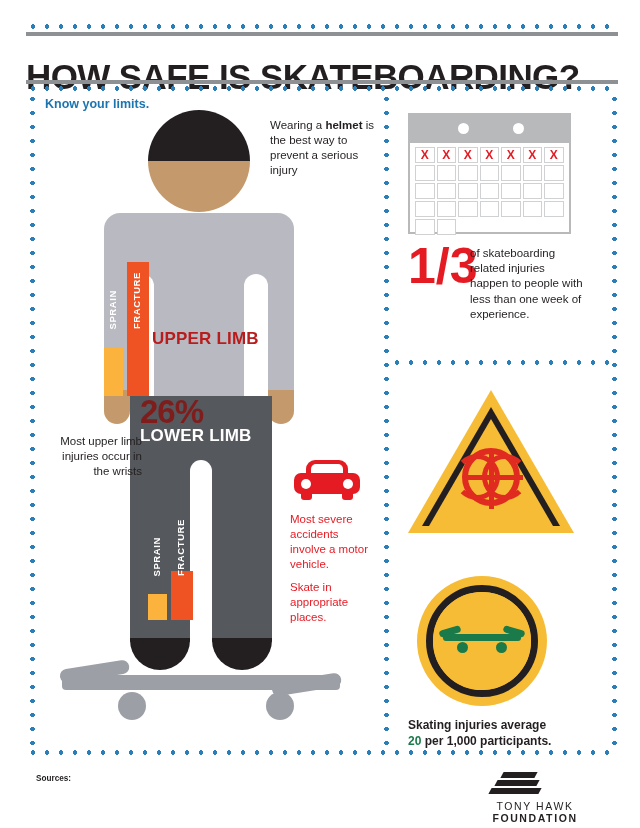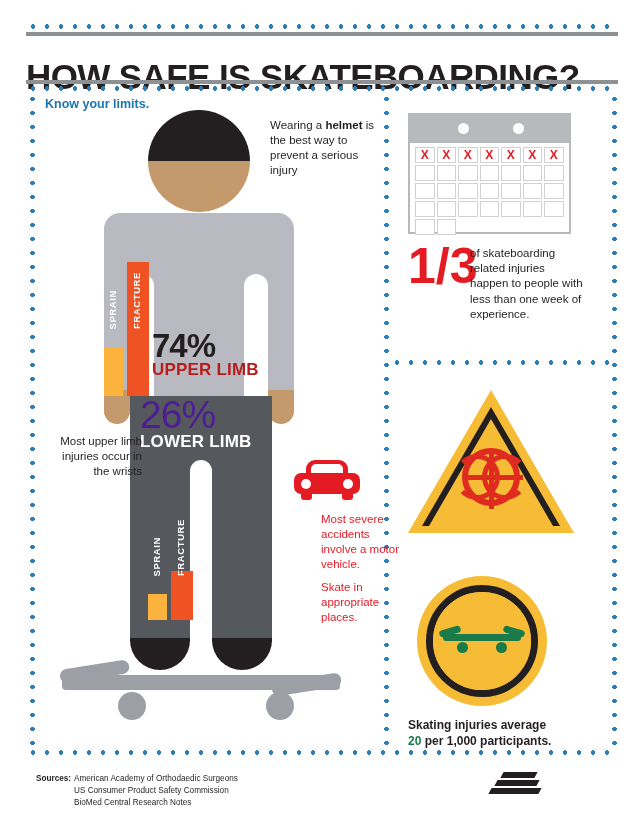--- a/index.html
+++ b/index.html
@@ -110,21 +110,21 @@
   .u-fracture{left:127px;top:262px;width:22px;height:134px;background:#f05323;}
 
   .l-sprain{left:148px;top:594px;width:19px;height:26px;background:#fbb33d;}
   .l-fracture{left:171px;top:571px;width:22px;height:49px;background:#f05323;}
 
   
   .pct-box-upper{position:absolute;left:152px;top:330px;}
   .pct-upper-num{font-size:33px;font-weight:bold;color:#231f20;line-height:0.95;letter-spacing:-1px;}
   .pct-upper-lbl{font-size:17px;font-weight:bold;color:#b91c1c;letter-spacing:0.2px;line-height:1.1;}
   .pct-box-lower{position:absolute;left:140px;top:396px;}
-  .pct-lower-num{font-size:39px;font-weight:normal;color:#4c1d95;line-height:0.95;letter-spacing:-1px;}
+  .pct-lower-num{font-size:33px;font-weight:bold;color:#7f1d1d;line-height:0.95;letter-spacing:-1px;}
   .pct-lower-lbl{font-size:17px;font-weight:bold;color:#ffffff;letter-spacing:0.2px;line-height:1.1;}
 
   
   .anno{
     position:absolute;font-size:11.5px;line-height:1.3;color:#231f20;
   }
   .anno-right{text-align:right;}
   .anno-upper{left:46px;top:434px;width:96px;}
   .anno-lower{left:46px;top:578px;width:96px;}
   .anno-helmet{left:270px;top:118px;width:110px;}
@@ -143,21 +143,21 @@
     position:absolute;left:17px;top:4px;width:32px;height:12px;background:#ffffff;border-radius:5px 5px 0 0;
   }
   .car-lamp{position:absolute;width:10px;height:10px;border-radius:50%;background:#ffffff;top:19px;}
   .car-lamp-l{left:7px;}
   .car-lamp-r{left:49px;}
   .car-wheel{position:absolute;width:11px;height:8px;background:#e51b24;top:32px;border-radius:0 0 3px 3px;}
   .car-wheel-l{left:7px;}
   .car-wheel-r{left:48px;}
   .car-text{
     position:absolute;left:290px;top:512px;width:86px;
-    color:#e51b24;font-size:11.5px;line-height:1.3;margin-left:31px;
+    color:#e51b24;font-size:11.5px;line-height:1.3;
   }
   .car-text p{margin:0 0 8px 0;}
 
   
   .cal{
     position:absolute;left:408px;top:113px;width:163px;height:121px;
     background:#ffffff;border:2px solid #b7b9bb;box-sizing:border-box;
   }
   .cal-top{
     position:absolute;left:0;top:0;width:100%;height:28px;background:#b7b9bb;
@@ -297,21 +297,20 @@
   <div class="bar u-fracture"></div>
   <div class="bar-label" style="left:107px;top:290px;">SPRAIN</div>
   <div class="bar-label" style="left:131px;top:272px;">FRACTURE</div>
 
   <div class="bar l-sprain"></div>
   <div class="bar l-fracture"></div>
   <div class="bar-label" style="left:151px;top:537px;">SPRAIN</div>
   <div class="bar-label" style="left:175px;top:519px;">FRACTURE</div>
 
   <div class="pct-box-upper">
-    <div class="pct-upper-num">74%</div>
     <div class="pct-upper-lbl">UPPER LIMB</div>
   </div>
   <div class="pct-box-lower">
     <div class="pct-lower-num">26%</div>
     <div class="pct-lower-lbl">LOWER LIMB</div>
   </div>
 
   <div class="anno anno-right anno-upper">Most upper limb injuries occur in the wrists</div>
   <div class="anno anno-helmet"><span>Wearing a </span><b>helmet</b><span> is the best way to prevent a serious injury</span></div>
 
@@ -395,25 +394,22 @@
     <div class="circ-inner"></div>
     <div class="sk-tip sk-tip-l"></div>
     <div class="sk-tip sk-tip-r"></div>
     <div class="sk-deck"></div>
     <div class="sk-wheel sk-wheel-l"></div>
     <div class="sk-wheel sk-wheel-r"></div>
   </div>
   <div class="cap cap-skating"><span>Skating injuries average</span><br><span class="hi-green">20</span><span> per 1,000 participants.</span></div>
 
   <div class="sources">
-    <span class="sources-lbl">Sources:</span><span class="sources-list">
-      <div>American Academy of Orthodaedic Surgeons</div>
-      <div>US Consumer Product Safety Commission</div>
-      <div>BioMed Central Research Notes</div>
-    </span>
+    <span class="sources-lbl">Sources:</span>
   </div>
   <div class="logo">
     <div class="logo-bar lb1"></div>
     <div class="logo-bar lb2"></div>
     <div class="logo-bar lb3"></div>
+    <div class="logo-text"><span>TONY HAWK </span><b>FOUNDATION</b></div>
   </div>
 
 </div>
 
 </body></html>

